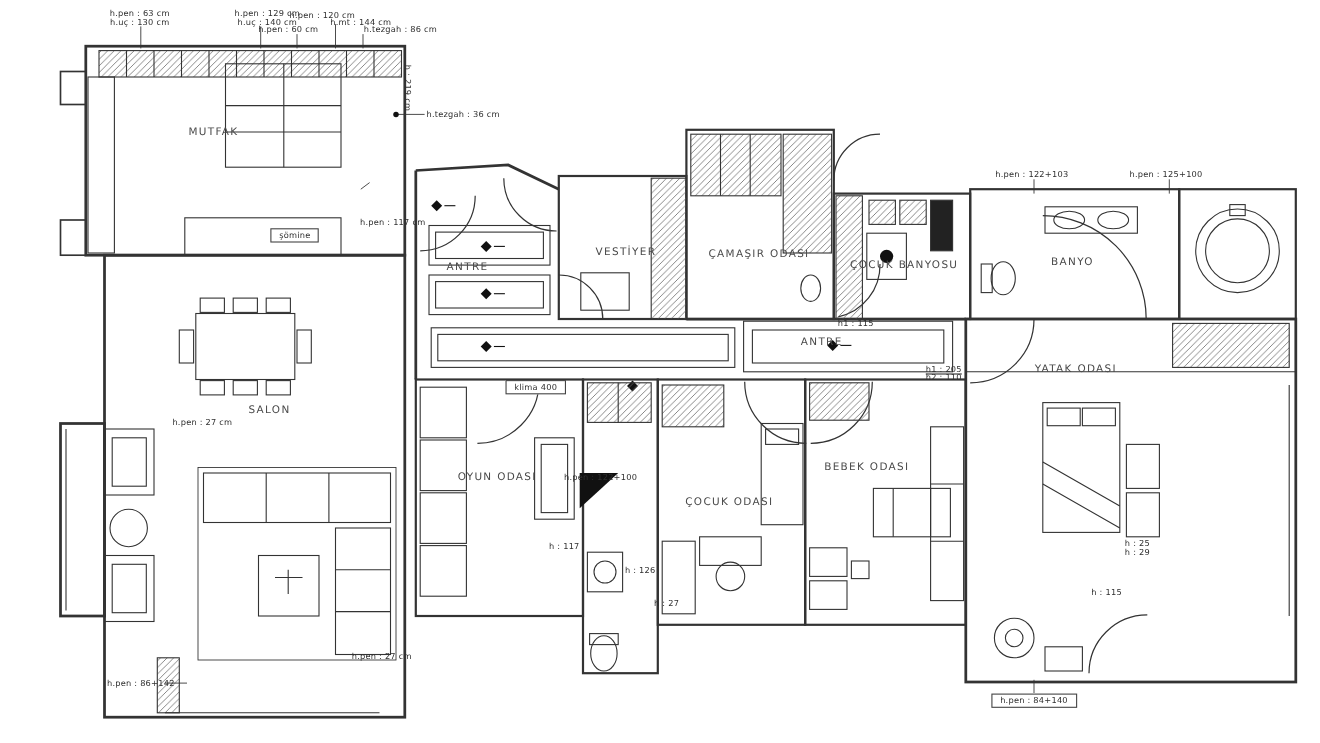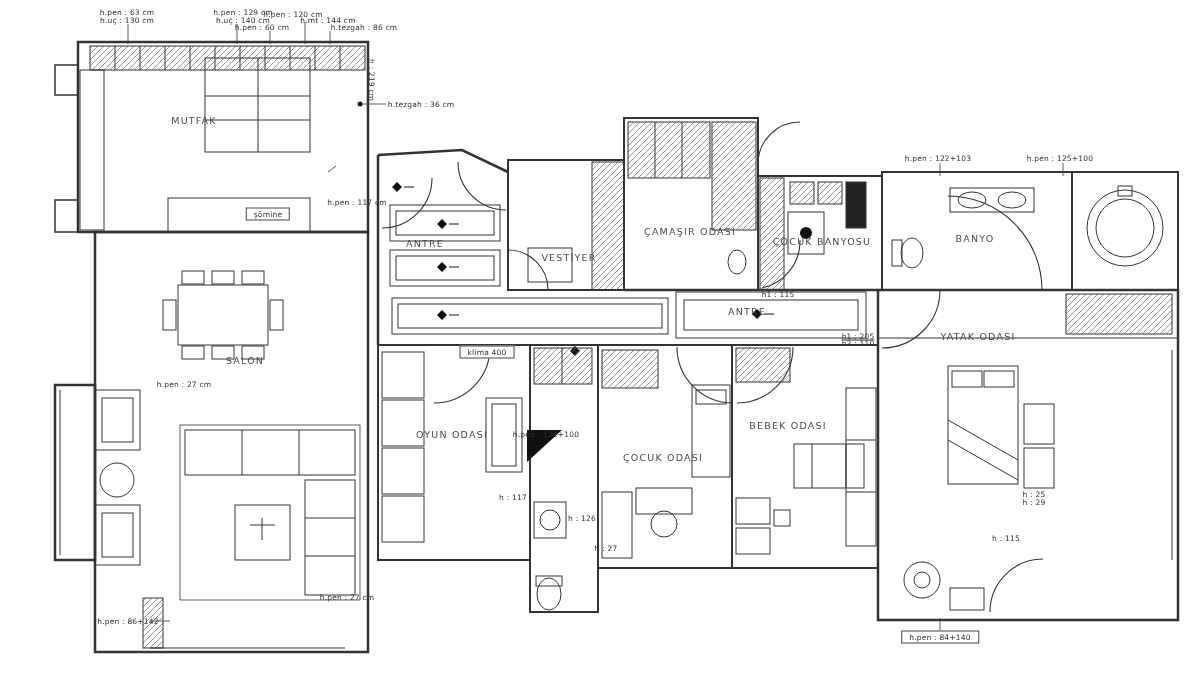--- a/index.html
+++ b/index.html
@@ -204,23 +204,23 @@
     <path d="M360,104 H386"></path>
         <circle cx="360" cy="104" r="2.5" fill="#111" stroke="none"></circle>
     <path d="M336,166 L328,172"></path>
     <path d="M940,163 V176 M1063,163 V176"></path>
     <path d="M940,618 V630 M150,621 H170"></path>
   </g>
 </svg>
 
 <div id="labels">
       <div class="lbl room" style="left: 194px; top: 120px;">MUTFAK</div>
-      <div class="lbl room" style="left: 245px; top: 360px;">SALON</div>
+      <div class="lbl room" style="left: 245px; top: 373px;">SALON</div>
       <div class="lbl room" style="left: 425px; top: 243px;">ANTRE</div>
-      <div class="lbl room" style="left: 569px; top: 229px; margin-top: 28px;">VESTİYER</div>
+      <div class="lbl room" style="left: 569px; top: 229px;">VESTİYER</div>
       <div class="lbl room" style="left: 690px; top: 231px;">ÇAMAŞIR ODASI</div>
       <div class="lbl room" style="left: 822px; top: 241px;">ÇOCUK BANYOSU</div>
       <div class="lbl room" style="left: 975px; top: 238px;">BANYO</div>
       <div class="lbl room" style="left: 747px; top: 311px;">ANTRE</div>
       <div class="lbl room" style="left: 978px; top: 336px;">YATAK ODASI</div>
       <div class="lbl room" style="left: 452px; top: 434px;">OYUN ODASI</div>
       <div class="lbl room" style="left: 663px; top: 457px;">ÇOCUK ODASI</div>
       <div class="lbl room" style="left: 788px; top: 425px;">BEBEK ODASI</div>
       <div class="lbl ann" style="left: 127px; top: 12px;">h.pen : 63 cm</div>
       <div class="lbl ann" style="left: 127px; top: 20px;">h.uç : 130 cm</div>

